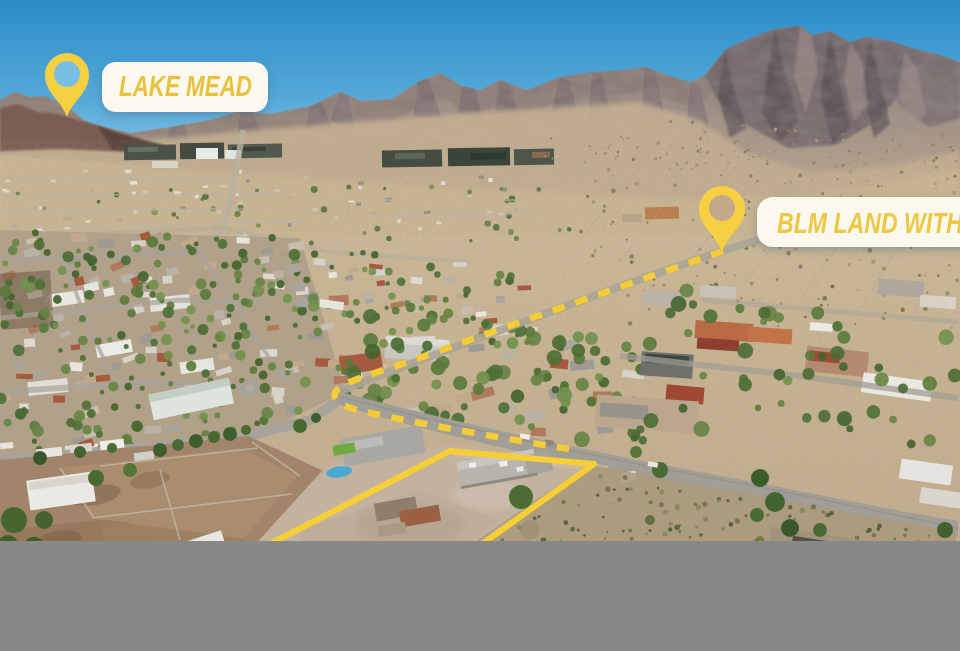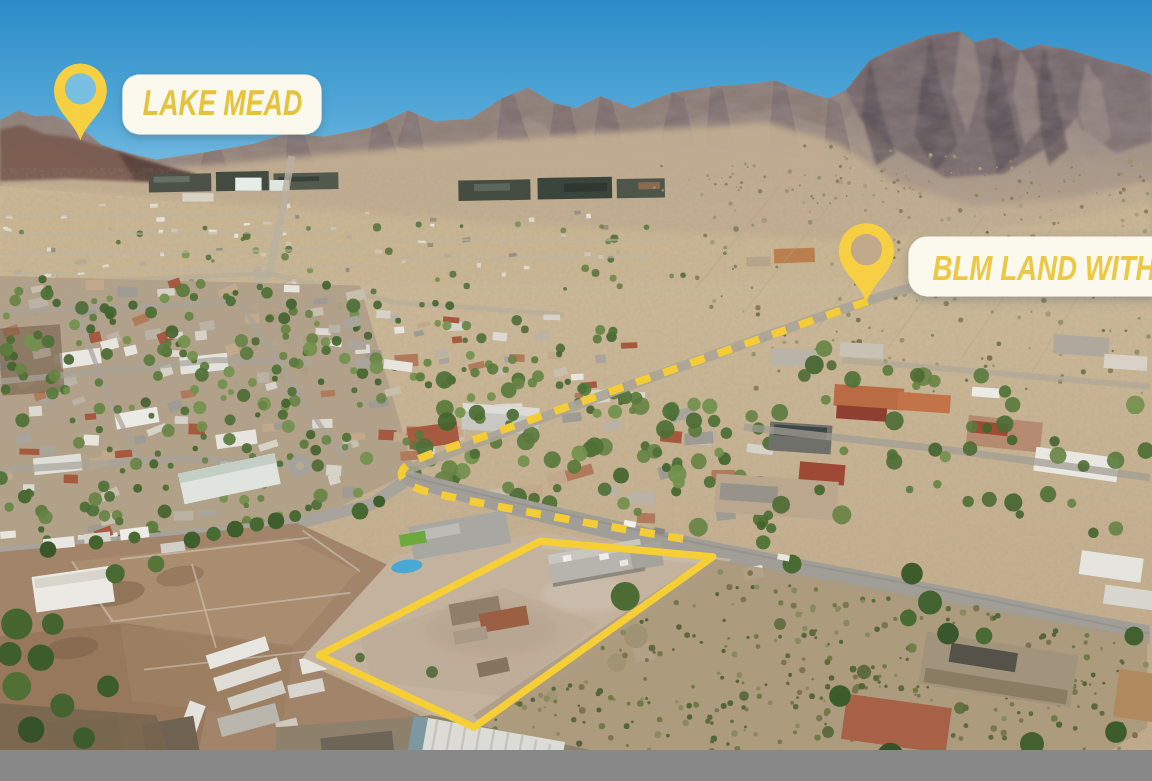--- a/index.html
+++ b/index.html
@@ -1,16 +1,16 @@
 <!DOCTYPE html>
 <html><head>
 <meta charset="utf-8">
 <style>
 html,body{margin:0;padding:0;background:#888;}
-#stage{width:960px;height:625px;overflow:hidden;position:relative;font-family:"Liberation Sans",sans-serif;}
+#stage{width:960px;height:541px;overflow:hidden;position:relative;font-family:"Liberation Sans",sans-serif;}
 </style>
 </head>
 <body>
 <div id="stage">
 <svg width="960" height="651" viewBox="0 0 960 651">
 <defs>
 <linearGradient id="skyg" x1="0" y1="0" x2="0" y2="1">
 <stop offset="0" stop-color="#2b8cc8"></stop>
 <stop offset="0.55" stop-color="#55a9d8"></stop>
 <stop offset="1" stop-color="#93cbe8"></stop>

